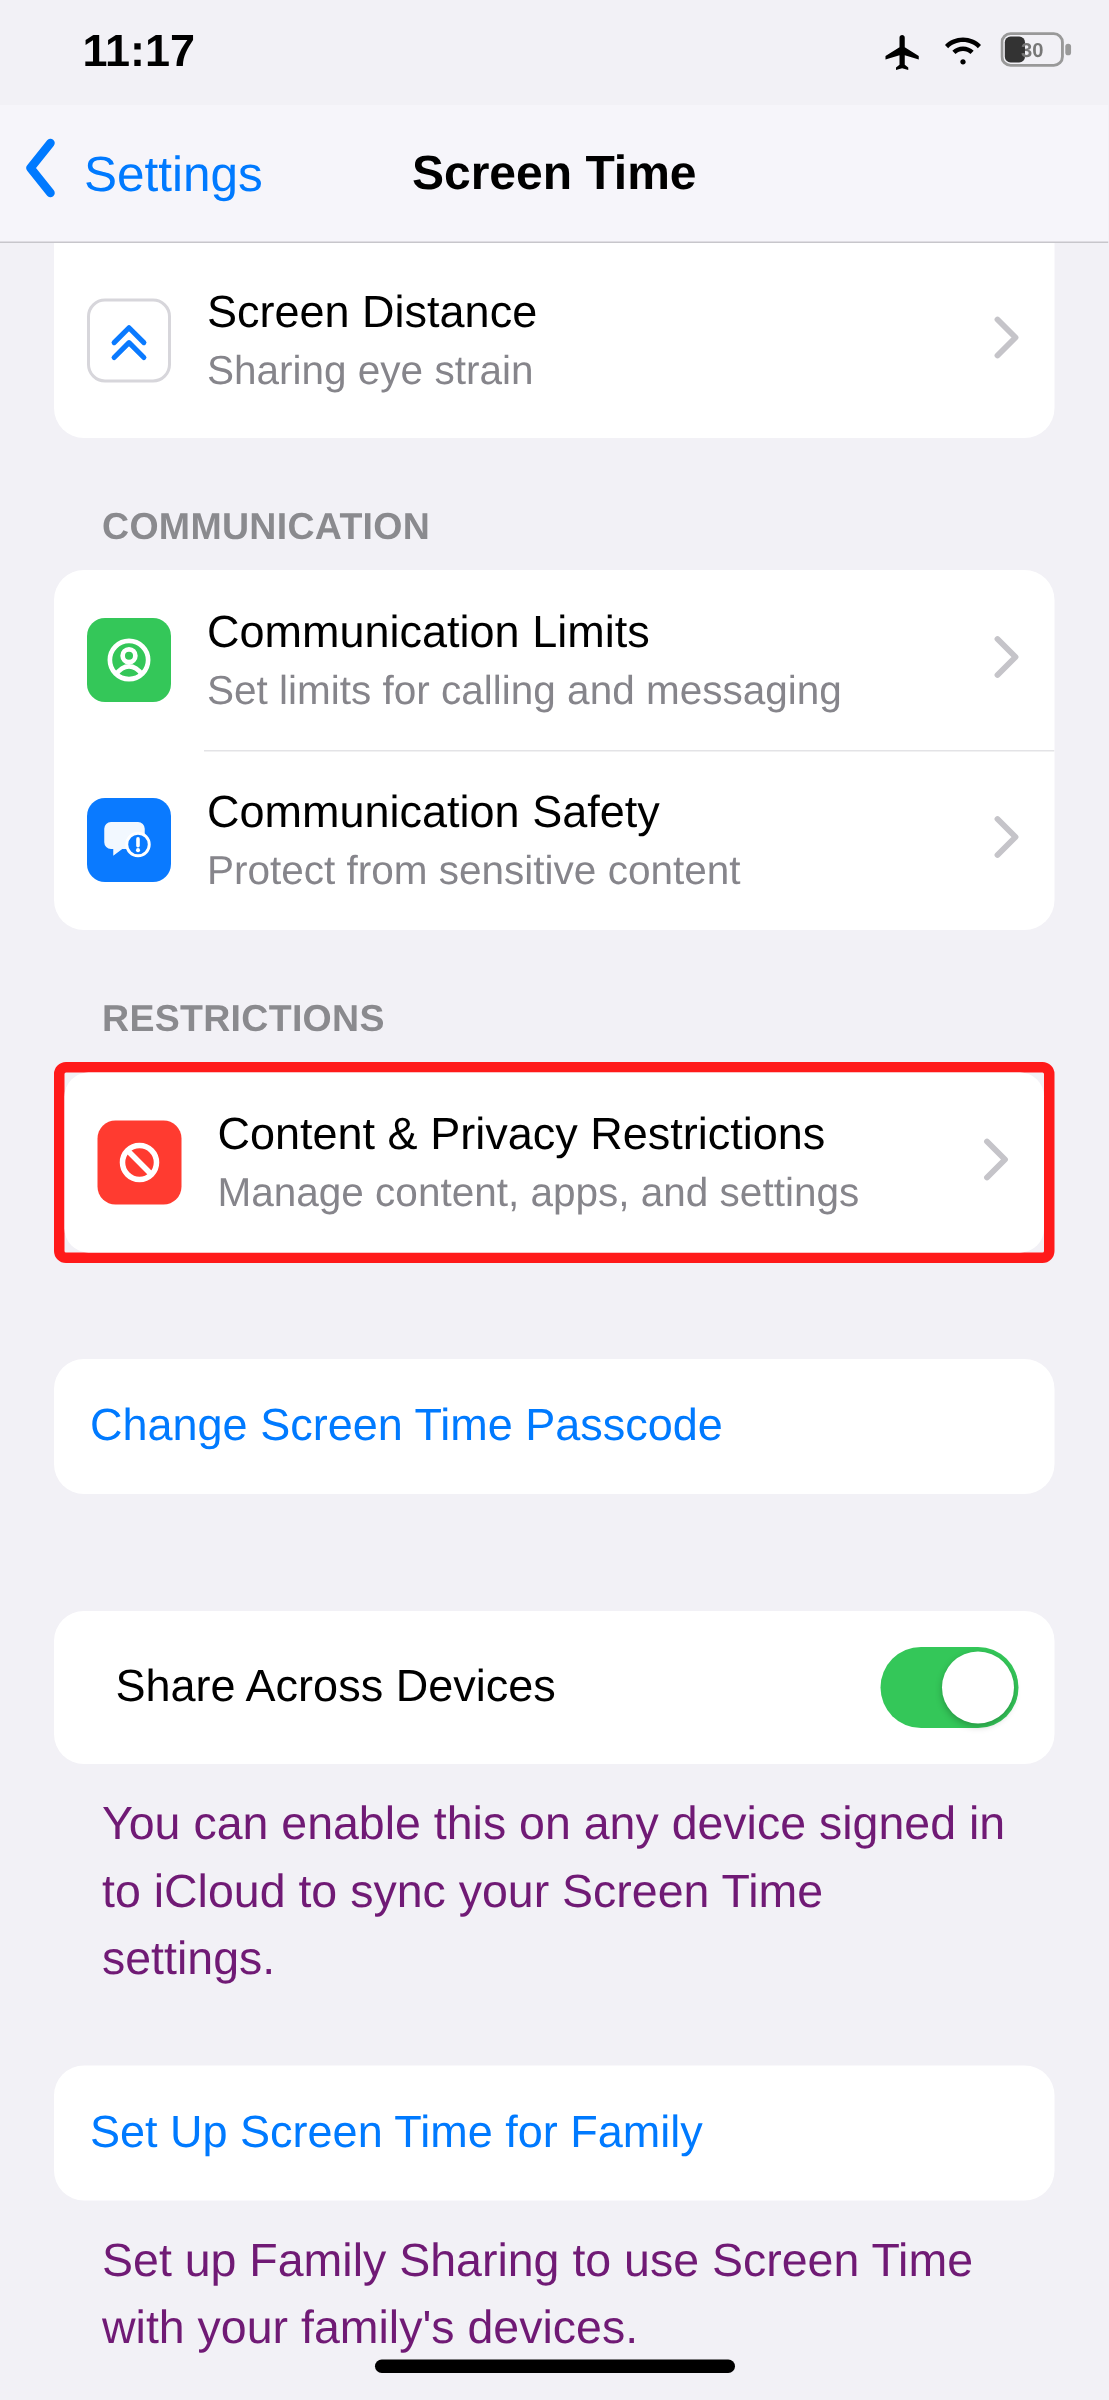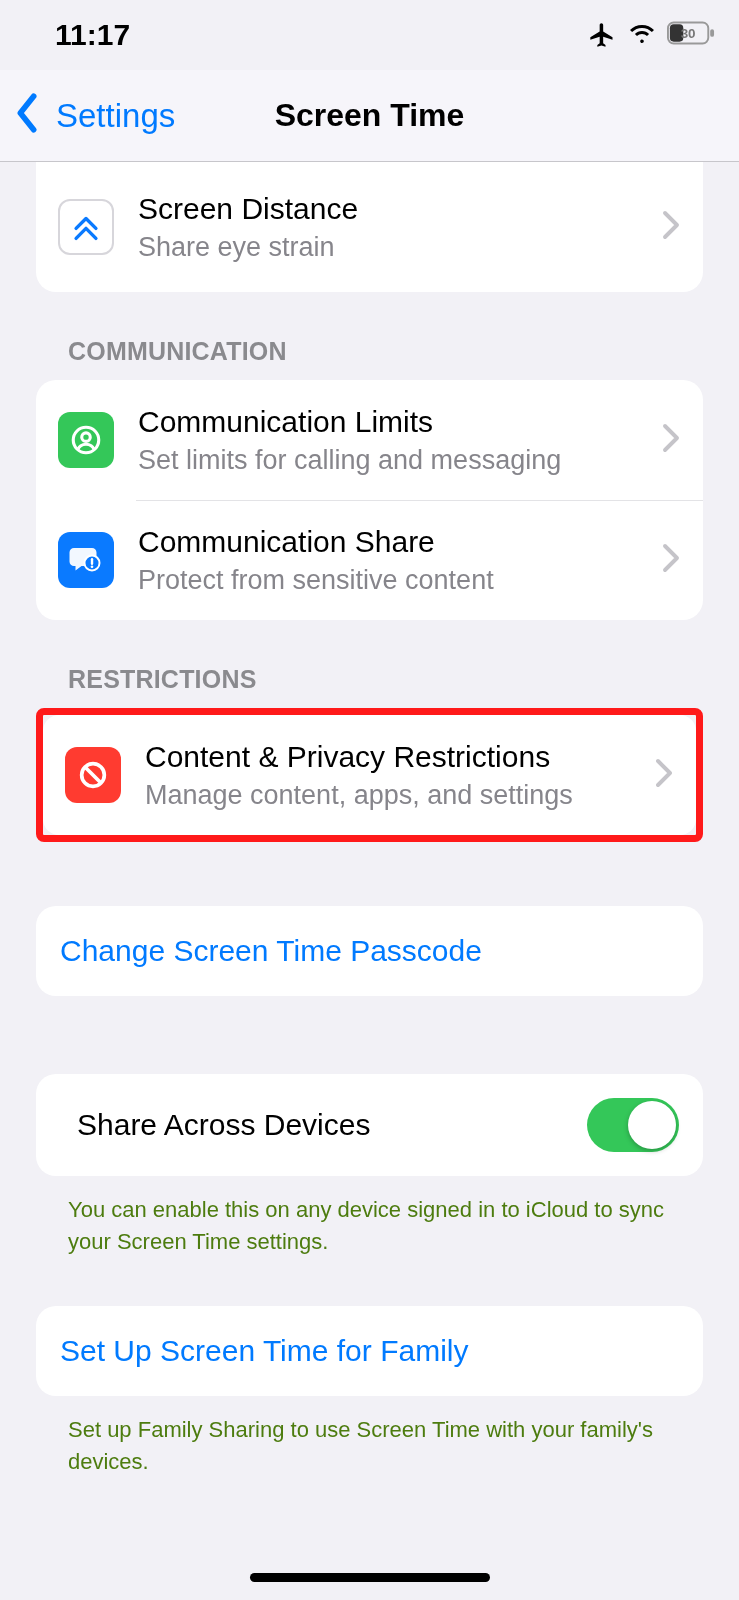--- a/index.html
+++ b/index.html
@@ -34,21 +34,21 @@
   .row .title { font-size: 30px; font-weight: 400; color: #000; }
   .row .subtitle { font-size: 27px; color: #86858b; }
   .row .chevron { color: #c5c4c9; flex-shrink: 0; margin-left: 10px; }
 
   .row.single { min-height: 90px; padding: 26px 24px; }
   .row.single .title-link { font-size: 30px; color: #007aff; }
 
   .row.toggle { min-height: 90px; padding: 24px 24px; margin-left: 17px; }
   .row.toggle .title-plain { font-size: 30px; font-weight: 400; flex: 1; }
 
-  .footer-text { font-size: 22px; color: #4d7c0f; margin: 18px 32px 0 32px; line-height: 1.45; }
+  .footer-text { font-size: 31px; color: #701a75; margin: 18px 32px 0 32px; line-height: 1.45; }
 
   
   .ic-green { background: #34c759; }
   .ic-blue { background: #0a7aff; }
   .ic-red { background: #ff3b30; }
 
   
   .switch { width: 92px; height: 54px; border-radius: 27px; background: #34c759; position: relative; flex-shrink: 0; cursor: pointer; }
   .switch .knob { position: absolute; top: 3px; right: 3px; width: 48px; height: 48px; border-radius: 24px; background: #fff; box-shadow: 0 2px 5px rgba(0,0,0,0.25); }
 
@@ -110,21 +110,21 @@
   <div class="top-card">
     <div class="row">
       <div class="icon-wrap outlined">
         <svg width="34" height="34" viewBox="0 0 24 24" fill="none" stroke="#0a7aff" stroke-width="2.4" stroke-linecap="round" stroke-linejoin="round">
           <polyline points="5,13 12,6 19,13"></polyline>
           <polyline points="5,20 12,13 19,20"></polyline>
         </svg>
       </div>
       <div class="texts">
         <div class="title">Screen Distance</div>
-        <div class="subtitle">Share eye strain</div>
+        <div class="subtitle">Sharing eye strain</div>
       </div>
       <span class="chevron">
         <svg width="20" height="30" viewBox="0 0 12 20" fill="none" stroke="#c5c4c9" stroke-width="2.6" stroke-linecap="round" stroke-linejoin="round">
             <polyline points="2,2 10,10 2,18"></polyline>
           </svg>
       </span>
     </div>
   </div>
 
   <div class="group">
@@ -151,21 +151,21 @@
       <div class="row">
         <div class="icon-wrap ic-blue">
           <svg width="36" height="36" viewBox="0 0 24 24" fill="#fff">
             <path d="M4 4h12a3 3 0 0 1 3 3v6a3 3 0 0 1-3 3h-7l-4 3v-3H4a3 3 0 0 1-3-3V7a3 3 0 0 1 3-3z" opacity="0.95"></path>
             <circle cx="16" cy="14" r="5" fill="#0a7aff" stroke="#fff" stroke-width="1.3"></circle>
             <line x1="16" y1="11.5" x2="16" y2="14.5" stroke="#fff" stroke-width="1.6" stroke-linecap="round"></line>
             <circle cx="16" cy="16.5" r="0.9" fill="#fff"></circle>
           </svg>
         </div>
         <div class="texts">
-          <div class="title">Communication Share</div>
+          <div class="title">Communication Safety</div>
           <div class="subtitle">Protect from sensitive content</div>
         </div>
         <span class="chevron">
           <svg width="20" height="30" viewBox="0 0 12 20" fill="none" stroke="#c5c4c9" stroke-width="2.6" stroke-linecap="round" stroke-linejoin="round">
               <polyline points="2,2 10,10 2,18"></polyline>
             </svg>
         </span>
       </div>
     </div>
   </div>

